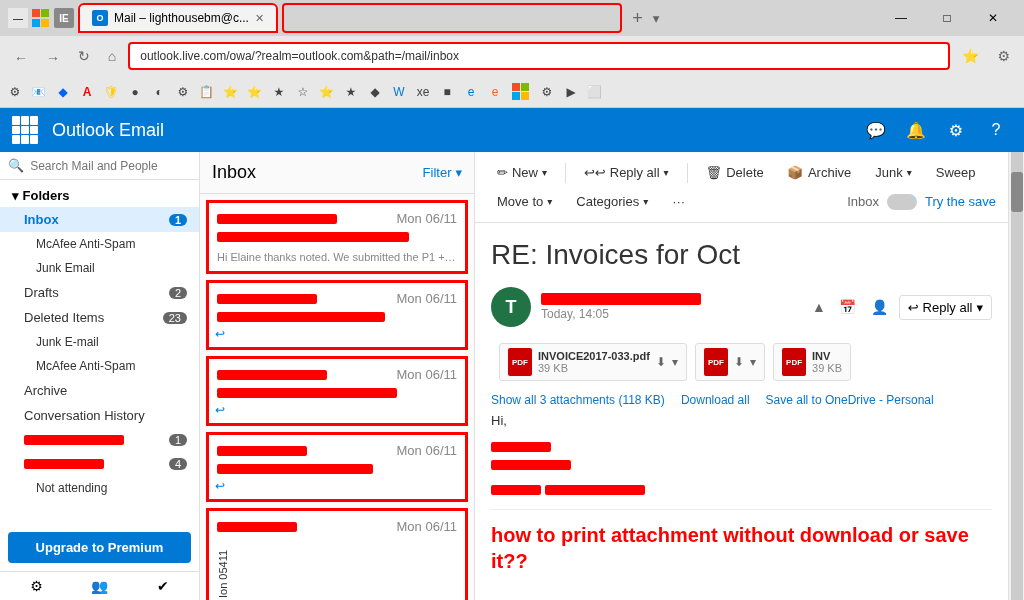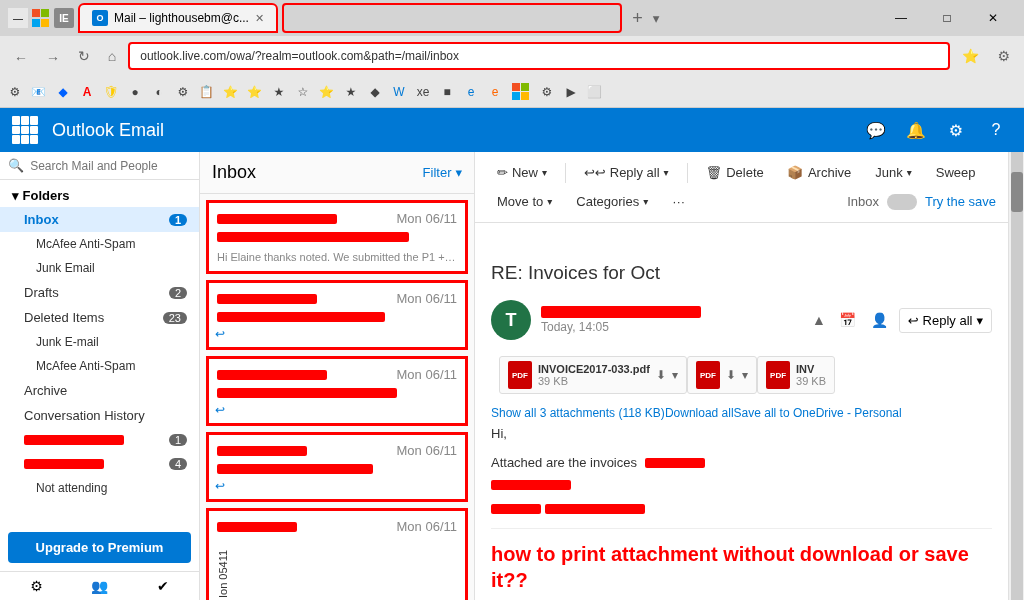--- a/index.html
+++ b/index.html
@@ -63,33 +63,33 @@
     
     .reading-pane { flex: 1; background: white; display: flex; flex-direction: column; overflow: hidden; }
     .rp-toolbar { display: flex; align-items: center; padding: 8px 12px; border-bottom: 1px solid #e0e0e0; gap: 4px; flex-wrap: wrap; }
     .rp-btn { display: flex; align-items: center; gap: 4px; padding: 5px 10px; border: none; background: none; cursor: pointer; font-size: 13px; color: #333; border-radius: 3px; }
     .rp-btn.has-dropdown::after { content: '▾'; font-size: 10px; }
     .rp-separator { width: 1px; height: 20px; background: #ddd; margin: 0 4px; }
     .undo-section { margin-left: auto; display: flex; align-items: center; gap: 8px; font-size: 13px; color: #666; }
     .try-beta { font-size: 13px; color: #0078d4; }
 
     .rp-content { flex: 1; overflow-y: auto; padding: 16px; }
-    .rp-email-subject { font-size: 19px; font-weight: 300; margin-bottom: 16px; color: #333; margin-top: 23px; }
+    .rp-email-subject { font-size: 28px; font-weight: 300; margin-bottom: 16px; color: #333; }
 
     .email-thread { border-bottom: 1px solid #eee; padding-bottom: 12px; margin-bottom: 12px; }
     .email-header { display: flex; align-items: center; gap: 10px; margin-bottom: 8px; }
     .avatar-circle { width: 40px; height: 40px; border-radius: 50%; background: #217346; display: flex; align-items: center; justify-content: center; color: white; font-size: 18px; font-weight: bold; }
     .email-meta { flex: 1; }
     .email-from-redacted { height: 12px; background: red; width: 160px; border-radius: 2px; margin-bottom: 2px; }
     .email-time { font-size: 12px; color: #888; }
     .email-header-actions { display: flex; align-items: center; gap: 6px; }
     .email-action-btn { background: none; border: none; cursor: pointer; font-size: 14px; color: #666; padding: 4px; }
     .reply-all-btn { display: flex; align-items: center; gap: 4px; padding: 4px 8px; border: 1px solid #ddd; border-radius: 3px; font-size: 13px; cursor: pointer; background: white; }
 
-    .attachments-row { display: flex; align-items: center; padding: 8px 8px; flex-wrap: wrap; }
+    .attachments-row { display: flex; align-items: center; gap: 8px; padding: 8px 8px; flex-wrap: wrap; }
     .attachment-chip { display: flex; align-items: center; gap: 6px; border: 1px solid #ddd; border-radius: 3px; padding: 4px 8px; background: #fafafa; }
     .attachment-icon { width: 24px; height: 28px; background: #c00; border-radius: 2px; display: flex; align-items: center; justify-content: center; color: white; font-size: 8px; font-weight: bold; }
     .attachment-info { font-size: 11px; }
     .attachment-name { font-weight: 600; color: #333; }
     .attachment-size { color: #888; }
     .att-btn { background: none; border: none; cursor: pointer; color: #666; font-size: 12px; }
 
     .show-all-link { font-size: 12px; color: #0078d4; cursor: pointer; }
 
     .email-body { font-size: 13px; color: #333; line-height: 1.6; }
@@ -404,30 +404,29 @@
               <button class="att-btn">▾</button>
             </div>
             <div class="attachment-chip">
               <div class="attachment-icon">PDF</div>
               <div class="attachment-info">
                 <div class="attachment-name">INV</div>
                 <div class="attachment-size">39 KB</div>
               </div>
             </div>
           </div>
-          <div style="display:flex;gap:0;padding:4px 0;">
+          <div style="display:flex;gap:16px;padding:4px 0;">
             <span class="show-all-link">Show all 3 attachments (118 KB)</span>
             <span class="show-all-link">Download all</span>
             <span class="show-all-link">Save all to OneDrive - Personal</span>
           </div>
 
           <div class="email-body">
             <p>Hi,</p>
             <p style="margin-top:8px;display:flex;align-items:center;gap:8px;">
-              <span>Attached are the invoices</span>
               <span class="redacted-bar" style="width:60px;"></span>
             </p>
             <div style="margin-top:4px;">
               <span class="redacted-bar" style="width:80px;"></span>
             </div>
             <div style="margin-top:4px;display:flex;gap:4px;">
               <span class="redacted-bar" style="width:50px;"></span>
               <span class="redacted-bar" style="width:100px;"></span>
             </div>
           </div>

